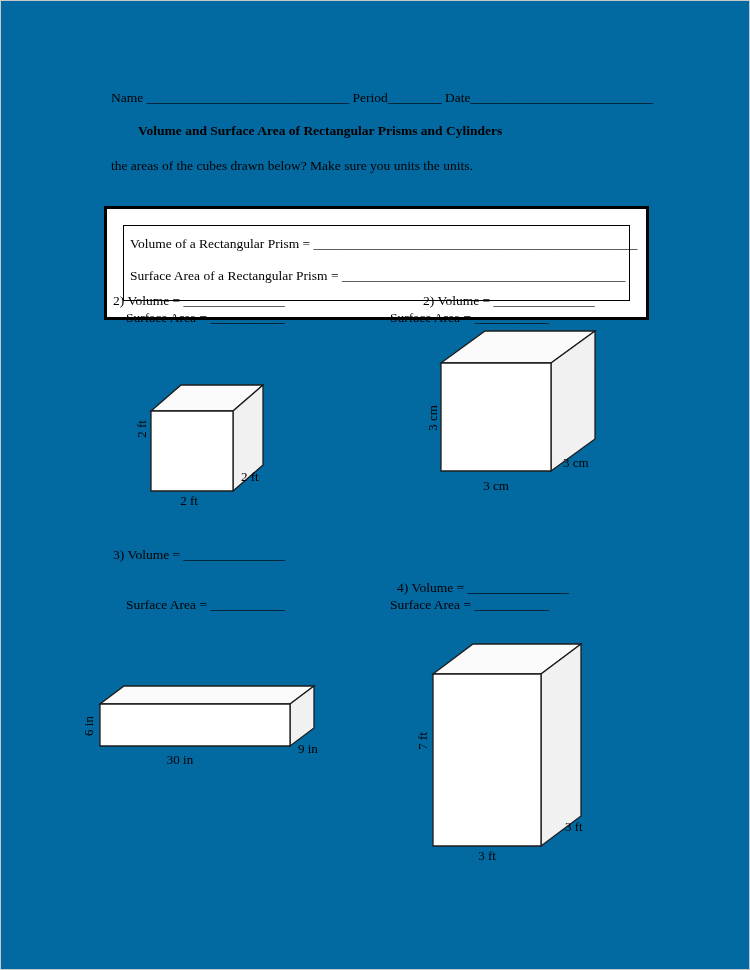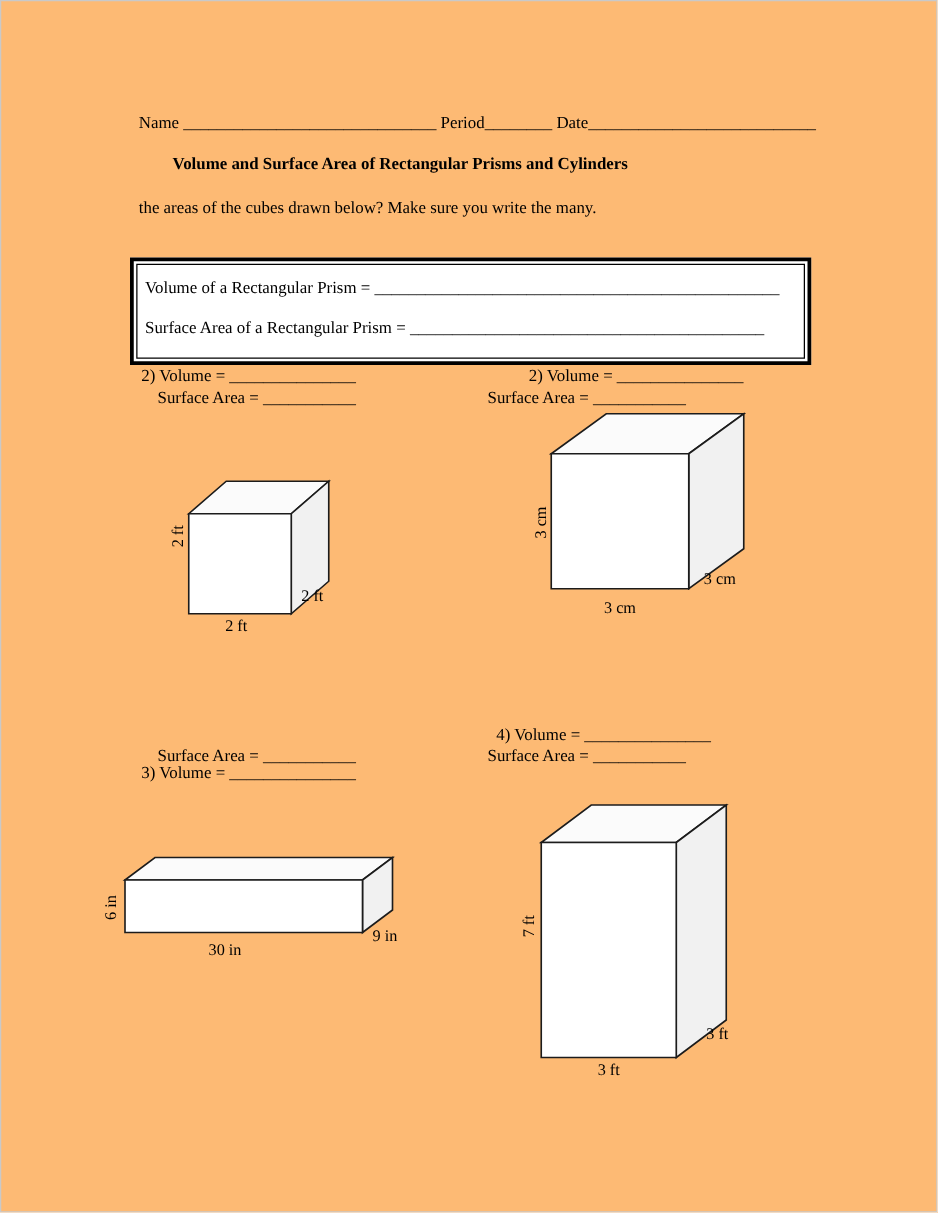--- a/index.html
+++ b/index.html
@@ -1,30 +1,30 @@
 <!DOCTYPE html>
 <html><head>
 <meta charset="utf-8">
 <style>
   html,body{margin:0;padding:0;background:#fff;}
   body{font-family:"Liberation Serif", serif; color:#000;}
   .page{
     position:relative;
     width:750px;height:970px;
-    background:#fdba74;
+    background:#0369a1;
     border:1px solid #c9c9c9;
     box-sizing:border-box;
     overflow:hidden;
   }
   .txt{position:absolute;font-size:13.5px;white-space:nowrap;}
   .title{font-weight:bold;margin-left:27px;}
   .intro div{font-size:13.5px;line-height:18px;white-space:nowrap;}
   .formula-box{
     position:absolute;left:103px;top:205px;width:545px;box-sizing:border-box;
-    border:3px solid #000;padding:2px;background:#fff;
+    border:3px solid #000;padding:16px;background:#fff;
   }
   .formula-inner{
     border:1px solid #000;padding:10px 6px 16px 6px;
   }
   .formula-inner div{font-size:13.5px;white-space:nowrap;}
   .formula-inner div + div{margin-top:16px;}
   .fig{position:absolute;}
   .fig svg{display:block;overflow:visible;}
   .dim-h{position:absolute;font-size:13px;white-space:nowrap;}
   .dim-h.center{text-align:center;}
@@ -41,21 +41,21 @@
 </head>
 <body>
 
 <div class="page">
 
   <div class="txt" style="left:110px;top:89px;">Name ______________________________ Period________ Date___________________________</div>
 
   <div class="txt title" style="left:110px;top:122px;">Volume and Surface Area of Rectangular Prisms and Cylinders</div>
 
   <div class="intro" style="position:absolute;left:110px;top:156px;">
-    <div>the areas of the cubes drawn below?  Make sure you write the many.</div>
+    <div>the areas of the cubes drawn below?  Make sure you units the units.</div>
   </div>
 
   <div class="formula-box">
     <div class="formula-inner">
       <div>Volume of a Rectangular Prism = ________________________________________________</div>
       <div>Surface Area of a Rectangular Prism = __________________________________________</div>
     </div>
   </div>
 
   <div class="txt" style="left:112px;top:292px;">2) Volume = _______________</div>
@@ -79,21 +79,21 @@
     <svg width="162" height="148" viewBox="0 0 162 148">
       <polygon class="face-top" points="4,36 48,4 158,4 114,36"></polygon>
       <polygon class="face-side" points="114,36 158,4 158,112 114,144"></polygon>
       <polygon class="face-front" points="4,36 114,36 114,144 4,144"></polygon>
     </svg>
     <div class="dim-v" style="left:-21px;top:83px;">3 cm</div>
     <div class="dim-h center" style="left:29px;top:151px;width:60px;">3 cm</div>
     <div class="dim-h" style="left:126px;top:128px;">3 cm</div>
   </div>
 
-  <div class="txt" style="left:112px;top:609px;">3) Volume = _______________</div>
+  <div class="txt" style="left:112px;top:546px;">3) Volume = _______________</div>
   <div class="txt" style="left:125px;top:596px;">Surface Area = ___________</div>
 
   <div class="txt" style="left:396px;top:579px;">4) Volume = _______________</div>
   <div class="txt" style="left:389px;top:596px;">Surface Area = ___________</div>
 
   <div class="fig" style="left:95px;top:681px;width:222px;height:68px;">
     <svg width="222" height="68" viewBox="0 0 222 68">
       <polygon class="face-top" points="4,22 28,4 218,4 194,22"></polygon>
       <polygon class="face-side" points="194,22 218,4 218,46 194,64"></polygon>
       <polygon class="face-front" points="4,22 194,22 194,64 4,64"></polygon>

